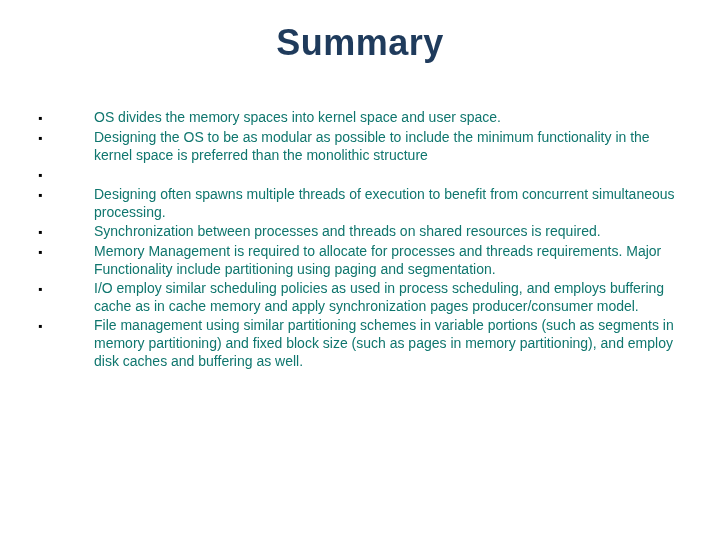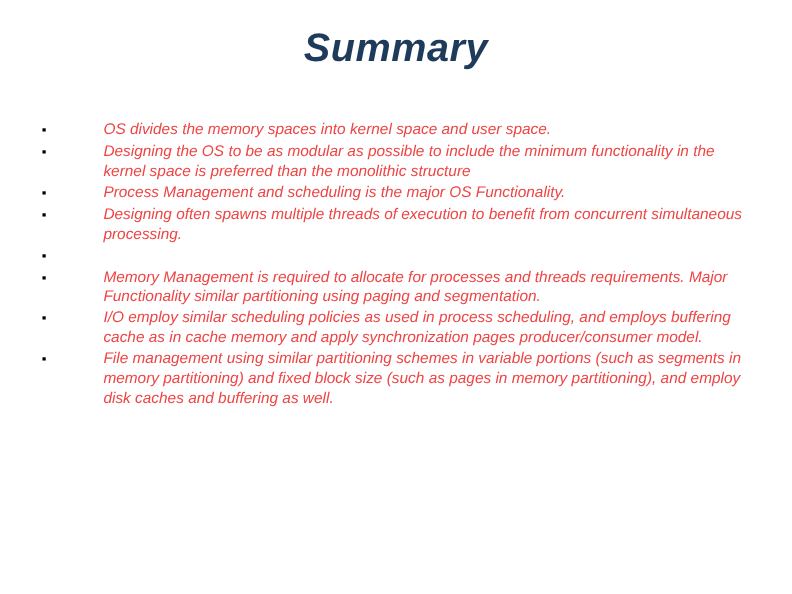--- a/index.html
+++ b/index.html
@@ -9,21 +9,20 @@
     height: 540px;
     background: #ffffff;
     font-family: Arial, Helvetica, sans-serif;
     overflow: hidden;
   }
   .slide {
     width: 720px;
     height: 540px;
     box-sizing: border-box;
     position: relative;
-    font-style: italic;
   }
   .title {
     text-align: center;
     font-weight: 700;
     font-size: 36px;
     color: #1f3b5c;
     padding-top: 22px;
     letter-spacing: 0.5px;
   }
   .body-area {
@@ -41,52 +40,52 @@
     width: 56px;
     flex: 0 0 56px;
     font-size: 12px;
     color: #000;
     line-height: 18px;
     padding-top: 1px;
   }
   .text-col {
     flex: 1;
     font-size: 14px;
-    color: #ef4444;
+    color: #0f766e;
     line-height: 18px;
   }
 </style>
 </head>
 <body>
 
 <div class="slide">
   <div class="title">Summary</div>
   <div class="body-area">
     <div class="row">
       <div class="bullet-col">▪</div>
       <div class="text-col">OS divides the memory spaces into kernel space and user space.</div>
     </div>
     <div class="row">
       <div class="bullet-col">▪</div>
       <div class="text-col">Designing the OS to be as modular as possible to include the minimum functionality in the kernel space is preferred than the monolithic structure</div>
     </div>
     <div class="row">
       <div class="bullet-col">▪</div>
-      <div class="text-col">Process Management and scheduling is the major OS Functionality.</div>
     </div>
     <div class="row">
       <div class="bullet-col">▪</div>
       <div class="text-col">Designing often spawns multiple threads of execution to benefit from concurrent simultaneous processing.</div>
     </div>
     <div class="row">
       <div class="bullet-col">▪</div>
+      <div class="text-col">Synchronization between processes and threads on shared resources is required.</div>
     </div>
     <div class="row">
       <div class="bullet-col">▪</div>
-      <div class="text-col">Memory Management is required to allocate for processes and threads requirements. Major Functionality similar partitioning using paging and segmentation.</div>
+      <div class="text-col">Memory Management is required to allocate for processes and threads requirements. Major Functionality include partitioning using paging and segmentation.</div>
     </div>
     <div class="row">
       <div class="bullet-col">▪</div>
       <div class="text-col">I/O employ similar scheduling policies as used in process scheduling, and employs buffering cache as in cache memory and apply synchronization pages producer/consumer model.</div>
     </div>
     <div class="row">
       <div class="bullet-col">▪</div>
       <div class="text-col">File management using similar partitioning schemes in variable portions (such as segments in memory partitioning) and fixed block size (such as pages in memory partitioning), and employ disk caches and buffering as well.</div>
     </div>
   </div>

